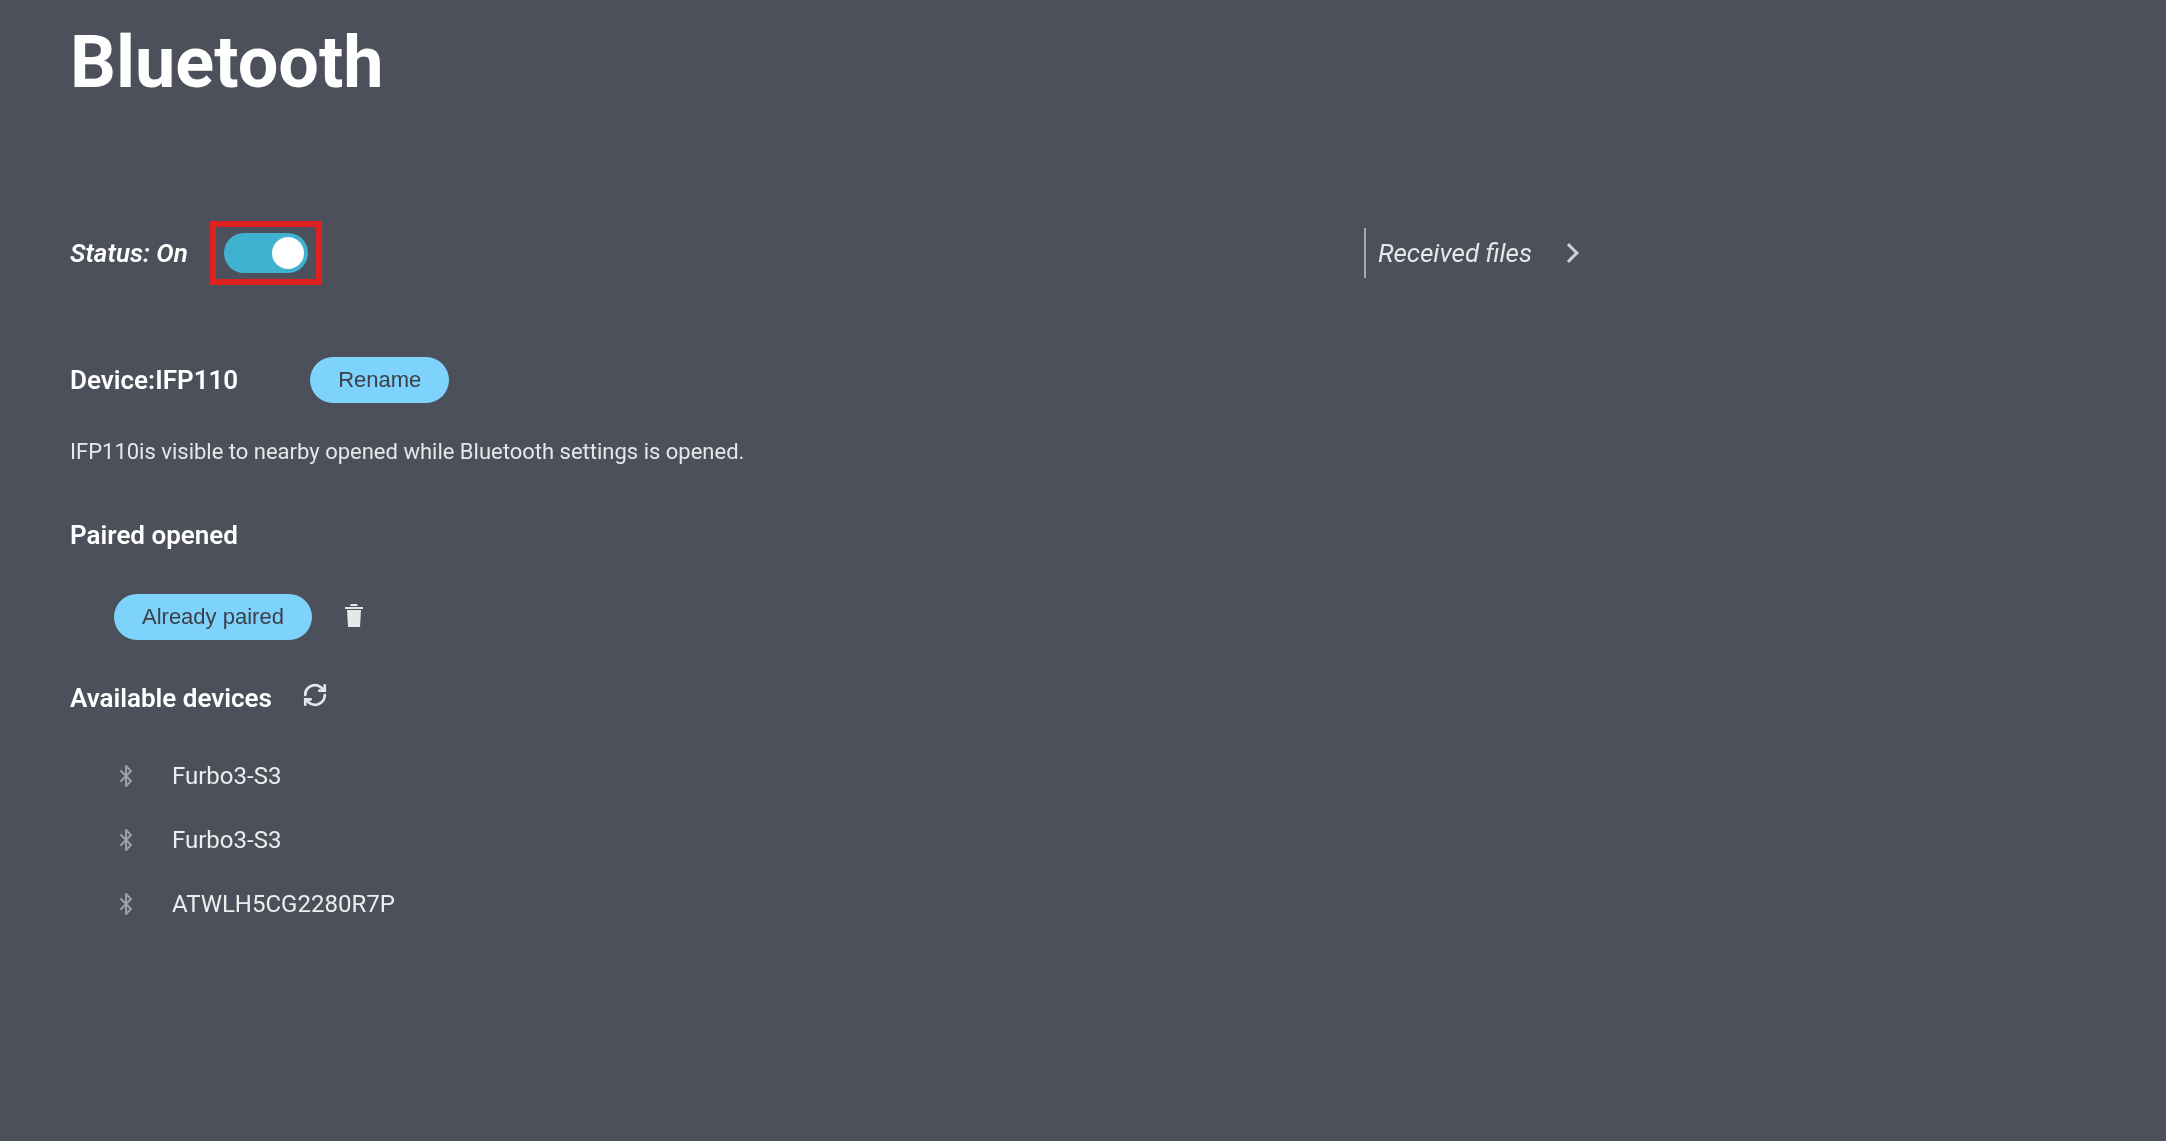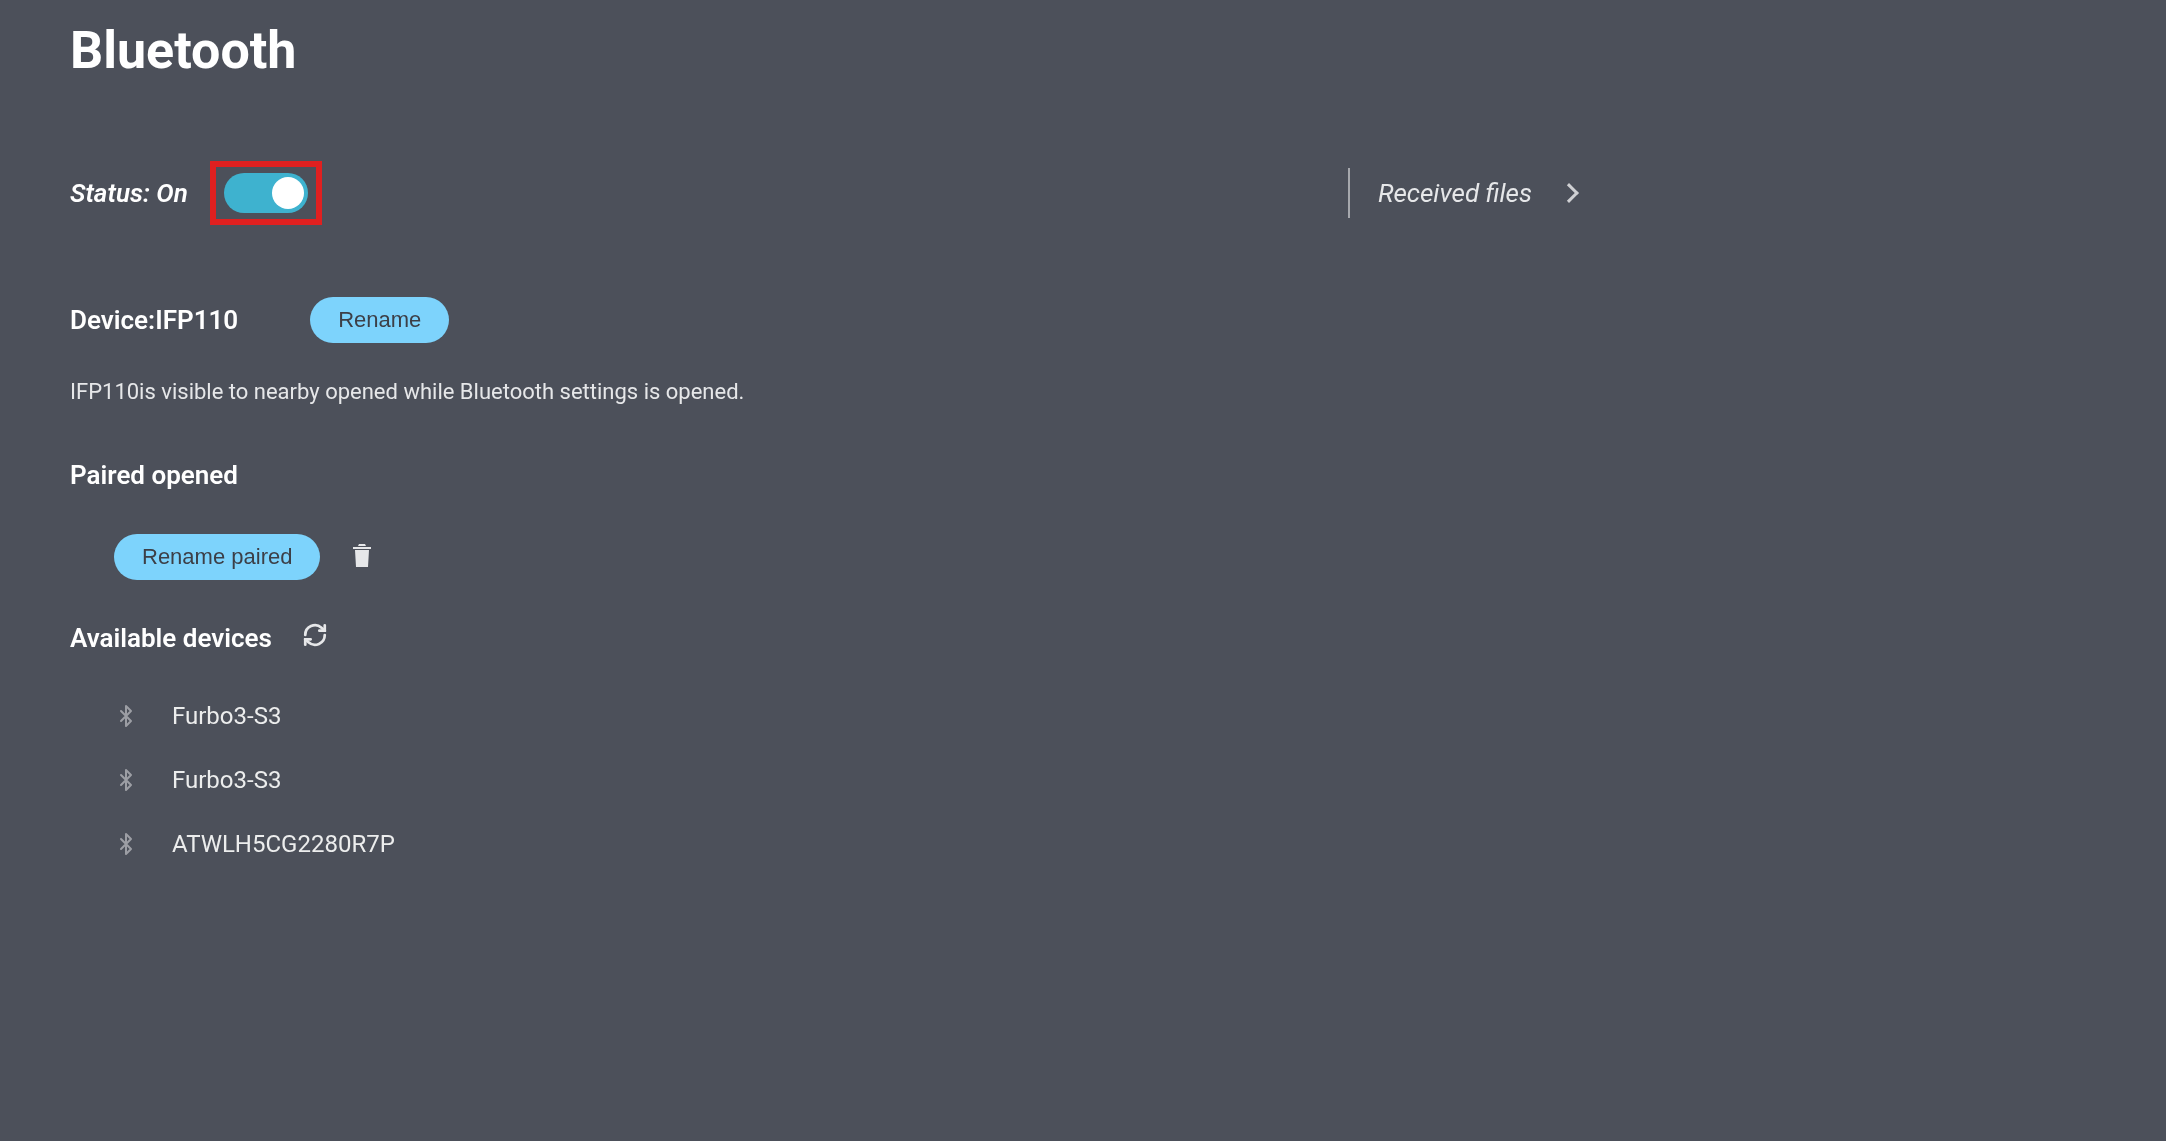--- a/index.html
+++ b/index.html
@@ -9,23 +9,23 @@
     }
     body {
       background-color: #4c505a;
       font-family: -apple-system, BlinkMacSystemFont, "Segoe UI", Roboto, sans-serif;
       color: #ffffff;
       width: 2166px;
       height: 1141px;
       padding: 20px 70px;
     }
     .page-title {
-      font-size: 52px;
+      font-size: 72px;
       font-weight: 700;
-      margin-bottom: 80px;
+      margin-bottom: 116px;
     }
     .top-row {
       display: flex;
       align-items: center;
       margin-bottom: 72px;
       font-style: italic;
     }
     .status-block {
       display: flex;
       align-items: center;
@@ -56,21 +56,21 @@
       height: 32px;
       background: #fff;
       border-radius: 50%;
     }
     .received-files {
       margin-left: auto;
       margin-right: 520px;
       display: flex;
       align-items: center;
       border-left: 2px solid #a6a8ad;
-      padding-left: 28px;
+      padding-left: 12px;
       height: 50px;
       gap: 30px;
       cursor: pointer;
     }
     .received-files-label {
       font-size: 26px;
       color: #e6e7e9;
     }
     .chevron-right {
       width: 14px;
@@ -186,21 +186,21 @@
   <button class="pill-button">Rename</button>
 </div>
 
 <p class="visibility-text">IFP110is visible to nearby opened while Bluetooth settings is opened.</p>
 
 <div class="section-header">
   <span>Paired opened</span>
 </div>
 
 <div class="paired-row">
-  <button class="pill-button">Rename paired</button>
+  <button class="pill-button">Already paired</button>
   <span class="trash-icon">
     <svg viewBox="0 0 24 28" fill="#e6e7e9">
       <path d="M3 6h18v2H3V6zm2 3h14l-1 17H6L5 9zm4-6h6l1 2H8l1-2z"></path>
     </svg>
   </span>
 </div>
 
 <div class="section-header">
   <span>Available devices</span>
   <span class="refresh-icon">

